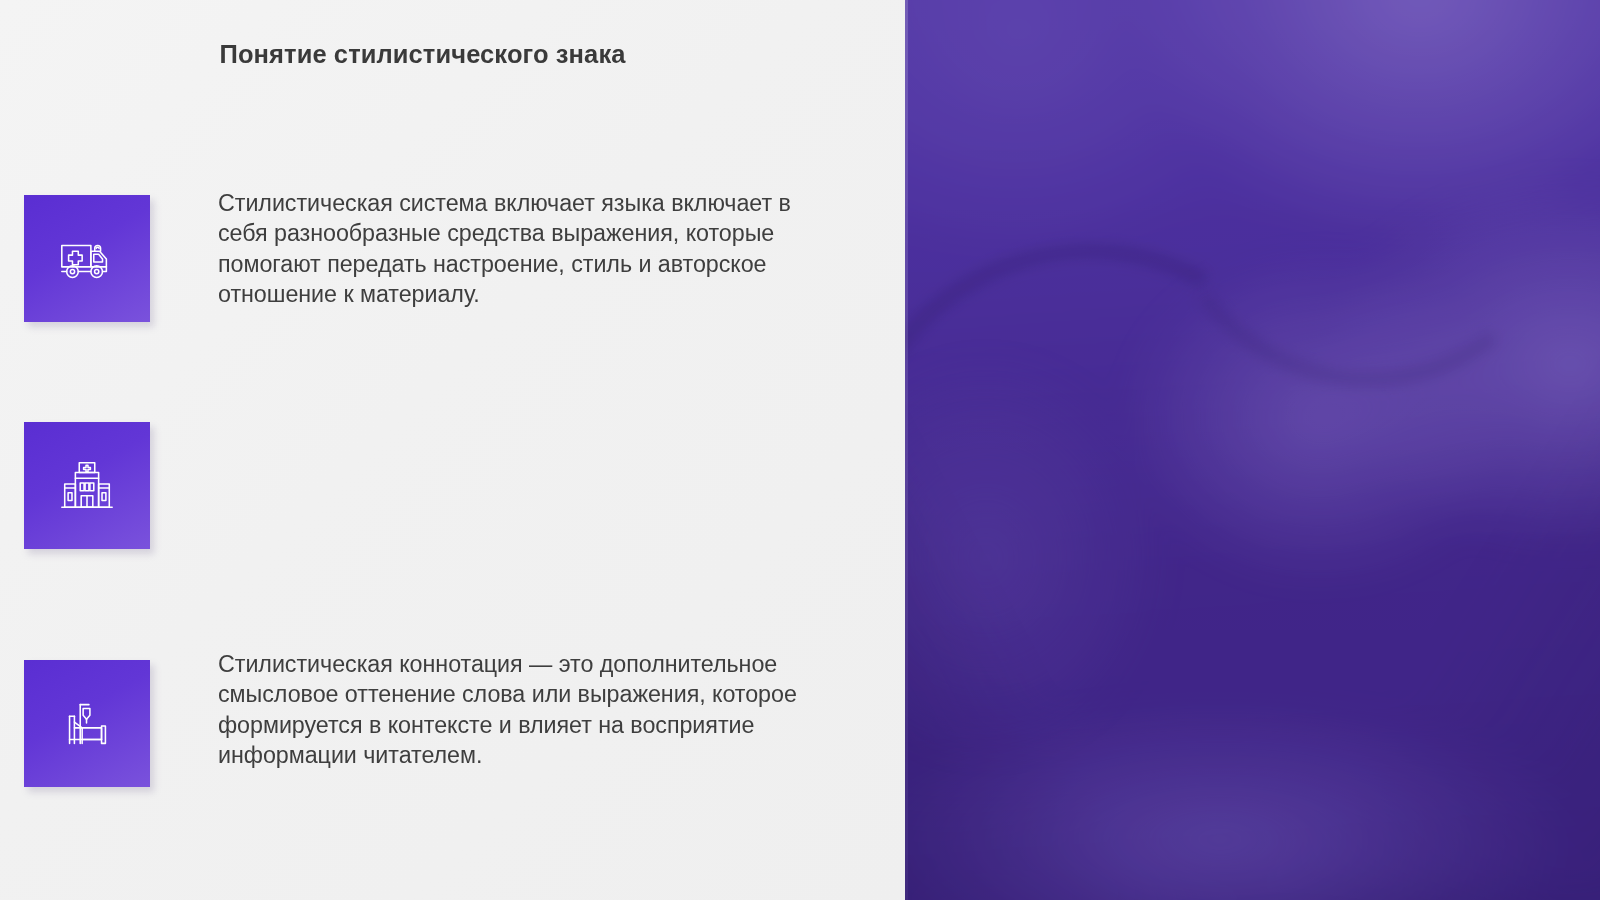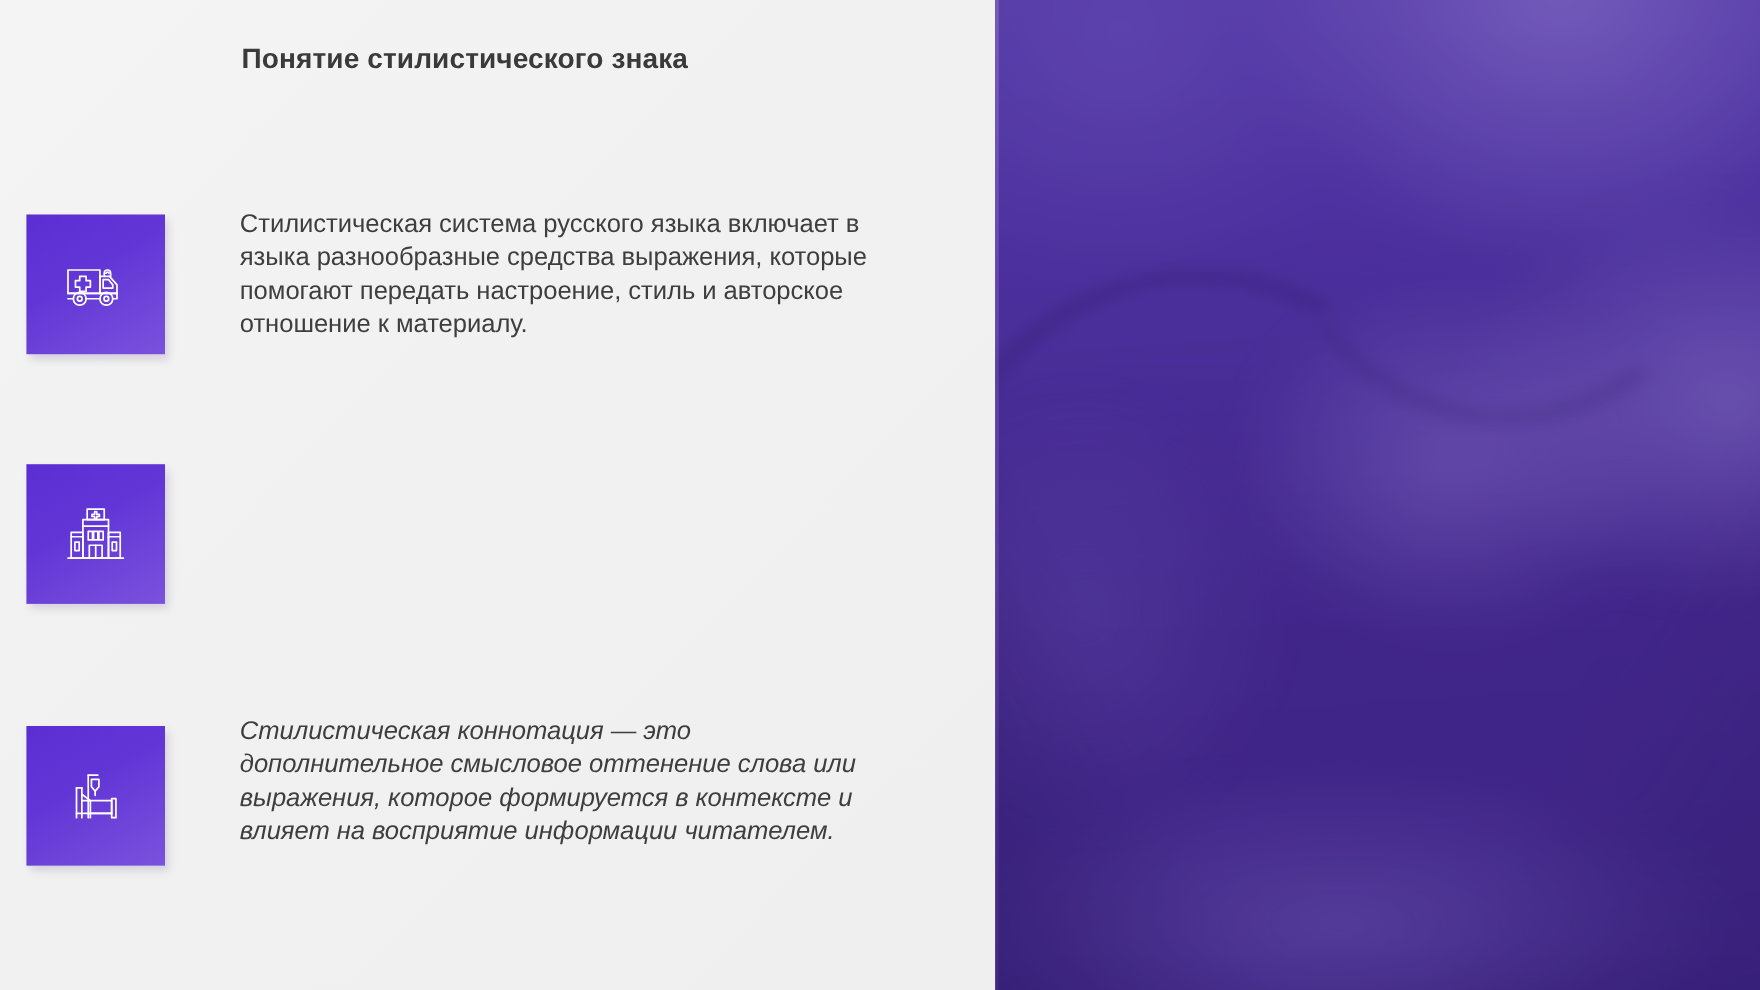--- a/index.html
+++ b/index.html
@@ -106,21 +106,21 @@
     padding-right: 90px;
     max-width: 600px;
     letter-spacing: -0.05px;
   }
 
   .item-1 .tile-wrap { padding-top: 23px; }
   .item-1 .item-text { padding-top: 16px; }
   .item-2 .tile-wrap { padding-top: 18px; }
   .item-2 .item-text { padding-top: 6px; }
   .item-3 .tile-wrap { padding-top: 22px; }
-  .item-3 .item-text { padding-top: 11px; font-style: italic; }
+  .item-3 .item-text { padding-top: 11px; }
 
   
   .right-pane {
     position: absolute;
     left: 905px;
     top: 0;
     width: 695px;
     height: 900px;
     overflow: hidden;
     background: #4b2d9f;
@@ -221,21 +221,21 @@
                 <circle cx="17" cy="45" r="2.2"></circle>
                 <circle cx="42" cy="45" r="6"></circle>
                 <circle cx="42" cy="45" r="2.2"></circle>
                 <path d="M23 45 h13"></path>
                 <path d="M6 45 h5"></path>
                 <path d="M48 45 h4 v-5"></path>
               </svg>
             </span>
           </div>
         </div>
-        <div class="item-text">Стилистическая система русского языка включает в языка разнообразные средства выражения, которые помогают передать настроение, стиль и авторское отношение к материалу.</div>
+        <div class="item-text">Стилистическая система включает языка включает в себя разнообразные средства выражения, которые помогают передать настроение, стиль и авторское отношение к материалу.</div>
       </div>
 
       <div class="item item-2">
         <div class="tile-wrap">
           <div class="tile">
             <span>
               <svg viewBox="0 0 64 64" aria-hidden="true">
 
                 <path d="M24 8 h16 v10 H24 z"></path>
                 <path d="M31 10.5 h2 v2.5 h2.5 v2 H33 v2.5 h-2 V15 h-2.5 v-2 H31 z"></path>

